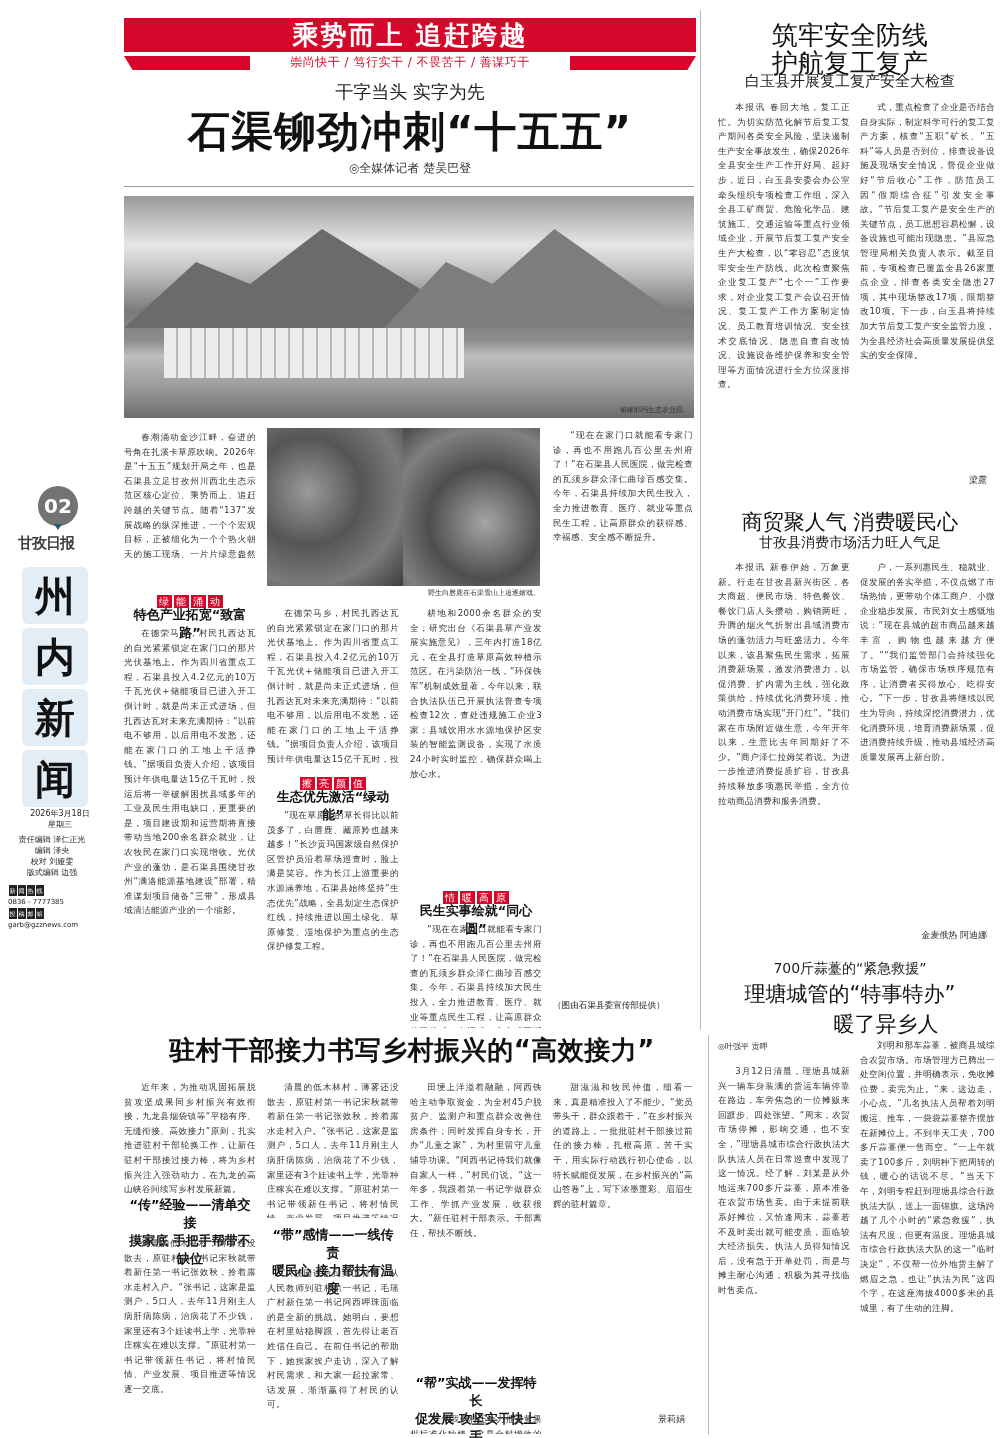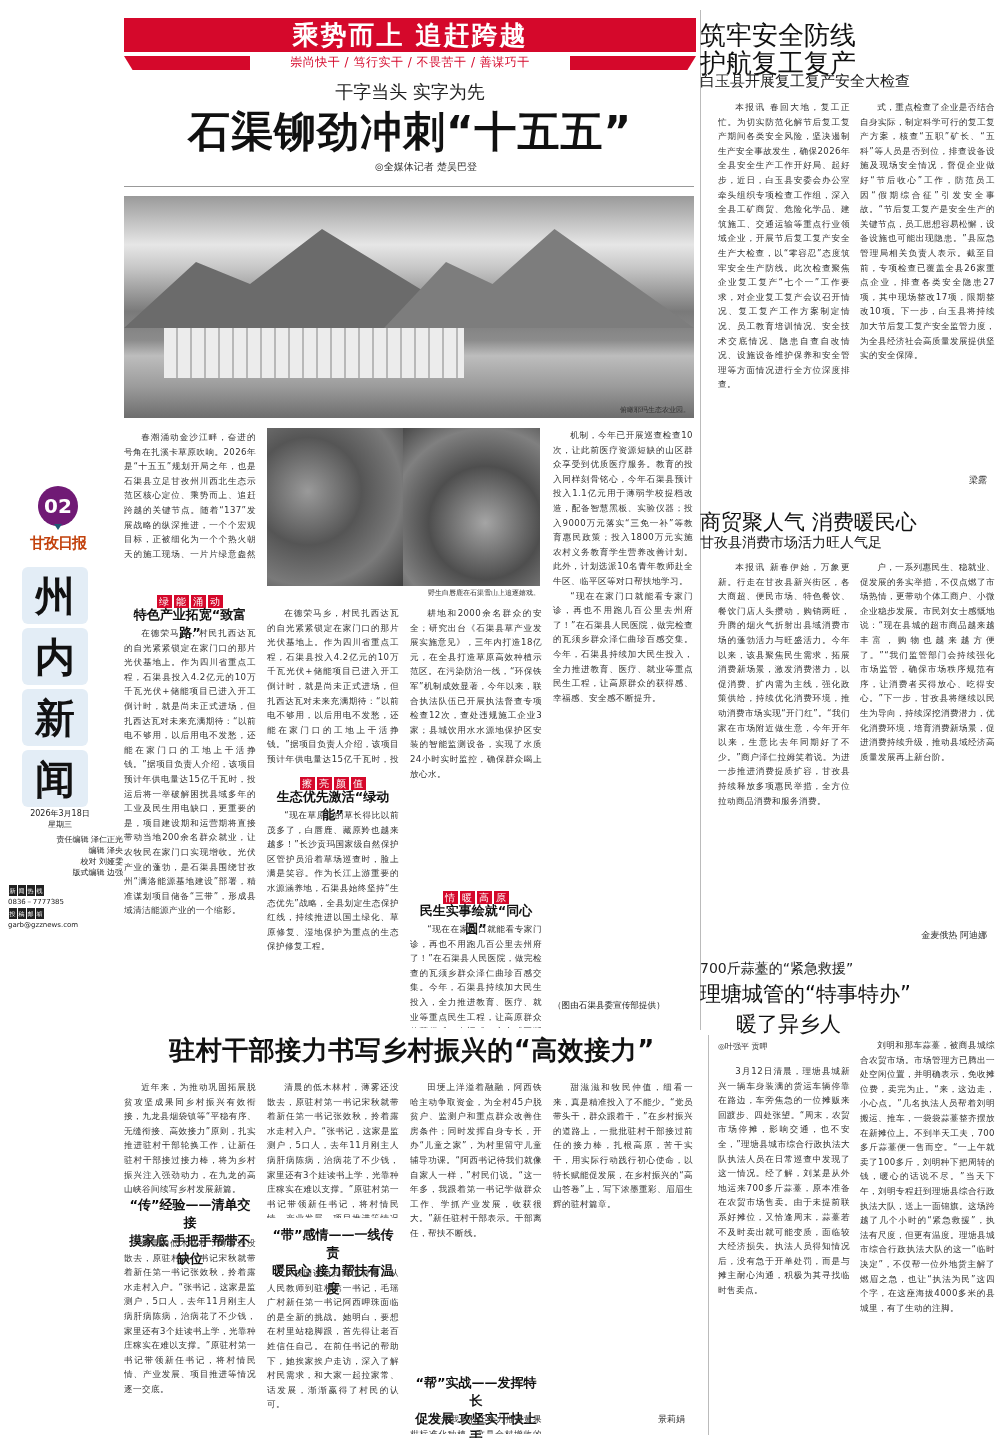--- a/index.html
+++ b/index.html
@@ -8,46 +8,46 @@
 .txt{font-size:8.6px;line-height:14.6px;color:#333;text-align:justify;letter-spacing:.4px;overflow:hidden}
 .txt p{text-indent:2em}
 .sig{text-align:right;font-size:9px;color:#333;padding-right:8px}
 
 #banner{left:124px;top:18px;width:572px;height:34px;background:#d5082b}
 #banner-title{width:100%;text-align:center;color:#fff;font-weight:bold;font-size:26px;line-height:34px;letter-spacing:2px}
 #slogan-bar{left:124px;top:56px;width:572px;height:14px;background:#d5082b;clip-path:polygon(0 0,100% 0,98.5% 100%,1.5% 100%)}
 #slogan{left:250px;top:52px;width:320px;height:20px;background:#fff;color:#d5082b;font-size:12px;line-height:20px;text-align:center;letter-spacing:.5px}
 #kicker{left:124px;top:80px;width:572px;text-align:center;font-size:18px;color:#222}
 #headline{left:124px;top:104px;width:572px;text-align:center;font-size:42px;font-weight:bold;color:#111;letter-spacing:1px}
-#byline{left:140px;top:160px;width:572px;text-align:center;font-size:10px;color:#333}
+#byline{left:124px;top:160px;width:572px;text-align:center;font-size:12px;color:#333}
 #rule1{left:124px;top:186px;width:570px;height:1px;background:#999}
 
 .photo{overflow:hidden}
 #photo1{left:124px;top:196px;width:570px;height:222px;background:linear-gradient(180deg,#9a9a9a 0%,#e6e6e6 22%,#c8c8c8 32%,#7a7a7a 52%,#8c8c8c 65%,#bdbdbd 72%,#9b9b9b 86%,#6d6d6d 100%)}
 #photo1 .mtn{position:absolute;bottom:90px;width:360px;height:110px;background:#6b6b6b;clip-path:polygon(0 100%,20% 40%,35% 60%,55% 10%,75% 50%,100% 100%)}
 #photo1 .fac{position:absolute;left:40px;bottom:40px;width:300px;height:50px;background:repeating-linear-gradient(90deg,#ececec 0 12px,#b8b8b8 12px 14px)}
 #cap1{left:540px;top:405px;width:150px;font-size:7px;color:#333;text-align:right}
 #photo2{left:267px;top:428px;width:136px;height:158px;background:radial-gradient(circle at 30% 40%,#9a9a9a,#555 40%,#7a7a7a 70%,#3e3e3e);}
 #photo2b{left:403px;top:428px;width:137px;height:158px;background:radial-gradient(circle at 60% 60%,#a5a5a5,#4e4e4e 45%,#808080 75%,#484848)}
 #cap2{left:267px;top:588px;width:273px;font-size:7px;color:#333;text-align:right}
 
-#pagenum{left:38px;top:486px;width:40px;height:40px;border-radius:50%;background:#701a75;color:#fff;font-size:20px;line-height:40px;text-align:center;font-weight:bold}
+#pagenum{left:38px;top:486px;width:40px;height:40px;border-radius:50%;background:#737373;color:#fff;font-size:20px;line-height:40px;text-align:center;font-weight:bold}
 #pagenum-tip{left:54px;top:524px;width:8px;height:6px;background:#1e5a74;clip-path:polygon(0 0,100% 0,50% 100%)}
-#logo{left:18px;top:534px;width:80px;text-align:center;color:#c2410c;font-size:15px;font-weight:bold;font-family:"DejaVu Serif",serif;letter-spacing:-1px}
+#logo{left:18px;top:534px;width:80px;color:#404040;font-size:15px;font-weight:bold;font-family:"DejaVu Serif",serif;letter-spacing:-1px}
 .sect-char{left:22px;width:66px;height:57px;background:#e3edf6;border-radius:6px;font-family:"DejaVu Serif",serif;font-weight:bold;font-size:40px;line-height:57px;text-align:center;color:#111}
 #sb-date{left:8px;top:808px;width:104px;text-align:center;font-size:8px;color:#222;line-height:11px}
-#sb-staff{left:19px;top:834px;width:104px;text-align:right;font-size:8px;color:#222;line-height:11px}
+#sb-staff{left:0;top:834px;width:104px;text-align:center;font-size:8px;color:#222;line-height:11px}
 .tag{display:inline-block;background:#222;color:#fff;font-size:6px;padding:0 1px;margin:0 .5px}
 #sb-hot{left:8px;top:885px;width:104px;text-align:left;font-size:7px;line-height:11px}
 
 .seclabel{text-align:center}
 .seclabel span{display:inline-block;background:#d5082b;color:#fff;font-size:10px;line-height:13px;padding:0 2px;margin:0 1px;letter-spacing:1px}
 .subhead{text-align:center;font-size:13px;font-weight:bold;color:#111}
 
-.rhead{text-align:left;color:#111}
+.rhead{text-align:center;color:#111}
 #r1-t1{left:700px;top:18px;width:300px;font-size:26px;font-weight:normal}
 #r1-t2{left:700px;top:46px;width:300px;font-size:26px}
 #r1-sub{left:700px;top:72px;width:300px;font-size:15px;color:#222}
 #r2-title{left:700px;top:508px;width:300px;font-size:21px}
 #r2-sub{left:700px;top:534px;width:300px;font-size:14px;color:#222}
 #r3-kick{left:700px;top:960px;width:300px;font-size:14px;color:#222}
 #r3-t1{left:700px;top:980px;width:300px;font-size:21px}
 #r3-t2{left:736px;top:1010px;width:300px;font-size:21px}
 #r3-by{left:718px;top:1041px;font-size:8px;color:#333}
 #bottom-title{left:124px;top:1033px;width:576px;text-align:center;font-size:26px;font-weight:bold;color:#111;letter-spacing:.5px}
@@ -130,21 +130,20 @@
   </div>
 <div class="abs seclabel" style="left:410px;top:886px;width:132px">
   <span>情</span><span>暖</span><span>高</span><span>原</span>
 </div>
 <div class="abs subhead" style="left:410px;top:902px;width:132px">民生实事绘就“同心圆”</div>
 <div class="abs txt" style="left:410px;top:922px;width:132px;height:106px">
     <p>“现在在家门口就能看专家门诊，再也不用跑几百公里去州府了！”在石渠县人民医院，做完检查的瓦须乡群众泽仁曲珍百感交集。今年，石渠县持续加大民生投入，全力推进教育、医疗、就业等重点民生工程，让高原群众的获得感、幸福感、安全感不断提升。</p>
   </div>
 
 <div class="abs txt" style="left:553px;top:428px;width:140px;height:564px">
-    <p>机制，今年已开展巡查检查10次，让此前医疗资源短缺的山区群众享受到优质医疗服务。教育的投入同样刻骨铭心，今年石渠县预计投入1.1亿元用于薄弱学校提档改造，配备智慧黑板、实验仪器；投入9000万元落实“三免一补”等教育惠民政策；投入1800万元实施农村义务教育学生营养改善计划。此外，计划选派10名青年教师赴全牛区、临平区等对口帮扶地学习。</p>
     <p>“现在在家门口就能看专家门诊，再也不用跑几百公里去州府了！”在石渠县人民医院，做完检查的瓦须乡群众泽仁曲珍百感交集。今年，石渠县持续加大民生投入，全力推进教育、医疗、就业等重点民生工程，让高原群众的获得感、幸福感、安全感不断提升。</p>
   </div>
 <div class="abs" style="left:553px;top:1000px;width:140px;font-size:8.6px">（图由石渠县委宣传部提供）</div>
 
 <div class="abs rule-v" style="left:700px;top:10px;height:1020px"></div>
 
 <div class="abs rhead" id="r1-t1">筑牢安全防线</div>
 <div class="abs rhead" id="r1-t2">护航复工复产</div>
 <div class="abs rhead" id="r1-sub">白玉县开展复工复产安全大检查</div>
 <div class="abs txt" style="left:718px;top:100px;width:132px;height:390px">

